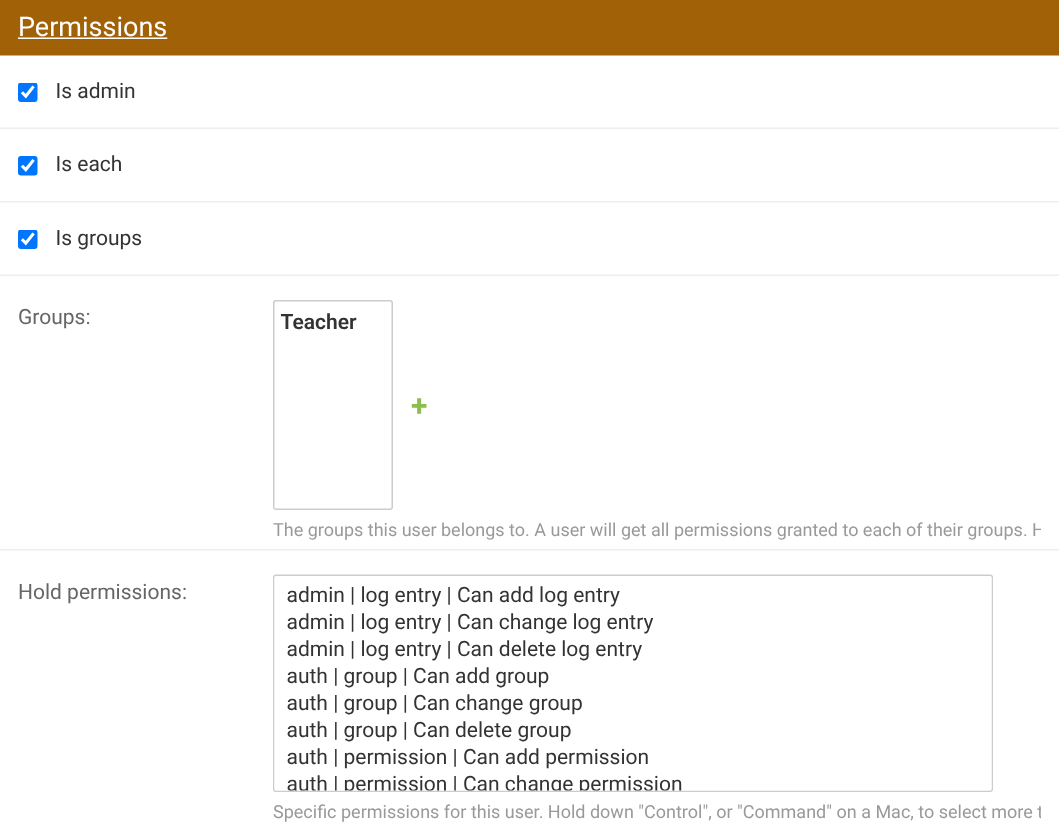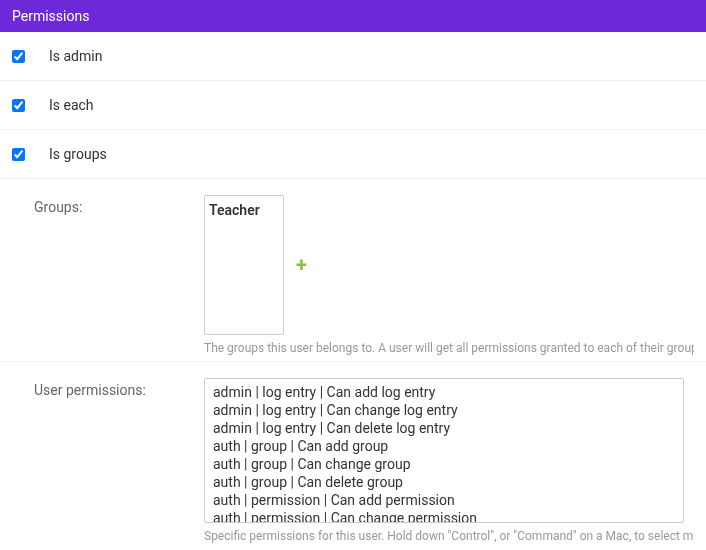--- a/index.html
+++ b/index.html
@@ -4,50 +4,50 @@
 <style>
   * { box-sizing: border-box; margin: 0; padding: 0; }
   body {
     font-family: -apple-system, BlinkMacSystemFont, "Segoe UI", Roboto, Arial, sans-serif;
     font-size: 14px;
     color: #333;
     background: #fff;
     width: 706px;
   }
   .section-header {
-    background: #6d28d9;
+    background: #a16207;
     color: #fff;
     padding: 8px 12px;
-    font-size: 14px;
+    font-size: 18px;
     font-weight: 400;
+    text-decoration: underline;
   }
   .checkbox-row {
     border-bottom: 1px solid #eee;
     padding: 16px 12px;
     display: flex;
     align-items: center;
-    gap: 24px;
+    gap: 12px;
   }
   .checkbox-row label {
     font-size: 14px;
     color: #333;
   }
   .field-row {
     border-bottom: 1px solid #eee;
     padding: 16px 12px 6px 12px;
     display: flex;
     align-items: flex-start;
   }
   .field-label {
     width: 170px;
     flex-shrink: 0;
     font-size: 14px;
     color: #666;
     padding-top: 4px;
-    margin-left: 22px;
   }
   .field-body {
     flex: 1;
     min-width: 0;
   }
   .groups-wrap {
     display: flex;
     align-items: center;
     gap: 12px;
   }
@@ -128,21 +128,21 @@
       <select multiple="" class="groups-select" id="groups-select">
           <option>Teacher</option>
         </select>
       <span class="add-icon">+</span>
     </div>
     <div class="help-text">The groups this user belongs to. A user will get all permissions granted to each of their groups. Hold down</div>
   </div>
 </div>
 
 <div class="field-row" style="border-bottom:none">
-  <div class="field-label">User permissions:</div>
+  <div class="field-label">Hold permissions:</div>
   <div class="field-body">
     <select multiple="" class="perm-select" id="perm-select">
         <option>admin | log entry | Can add log entry</option>
         <option>admin | log entry | Can change log entry</option>
         <option>admin | log entry | Can delete log entry</option>
         <option>auth | group | Can add group</option>
         <option>auth | group | Can change group</option>
         <option>auth | group | Can delete group</option>
         <option>auth | permission | Can add permission</option>
         <option>auth | permission | Can change permission</option>

